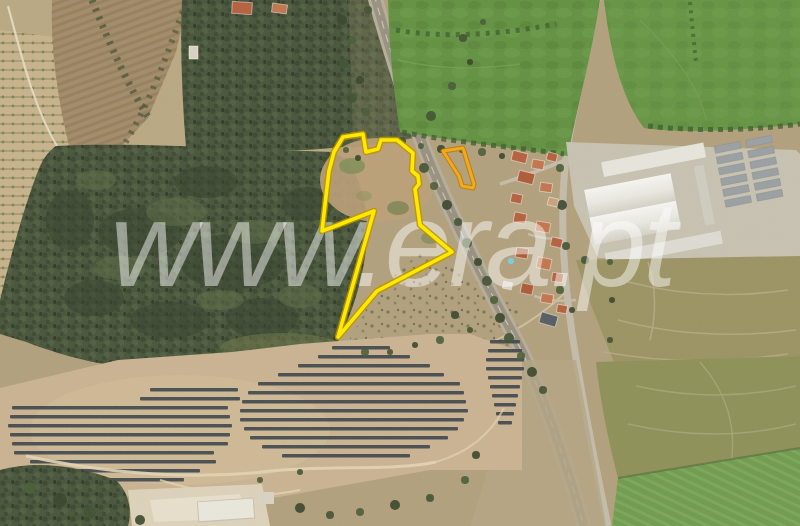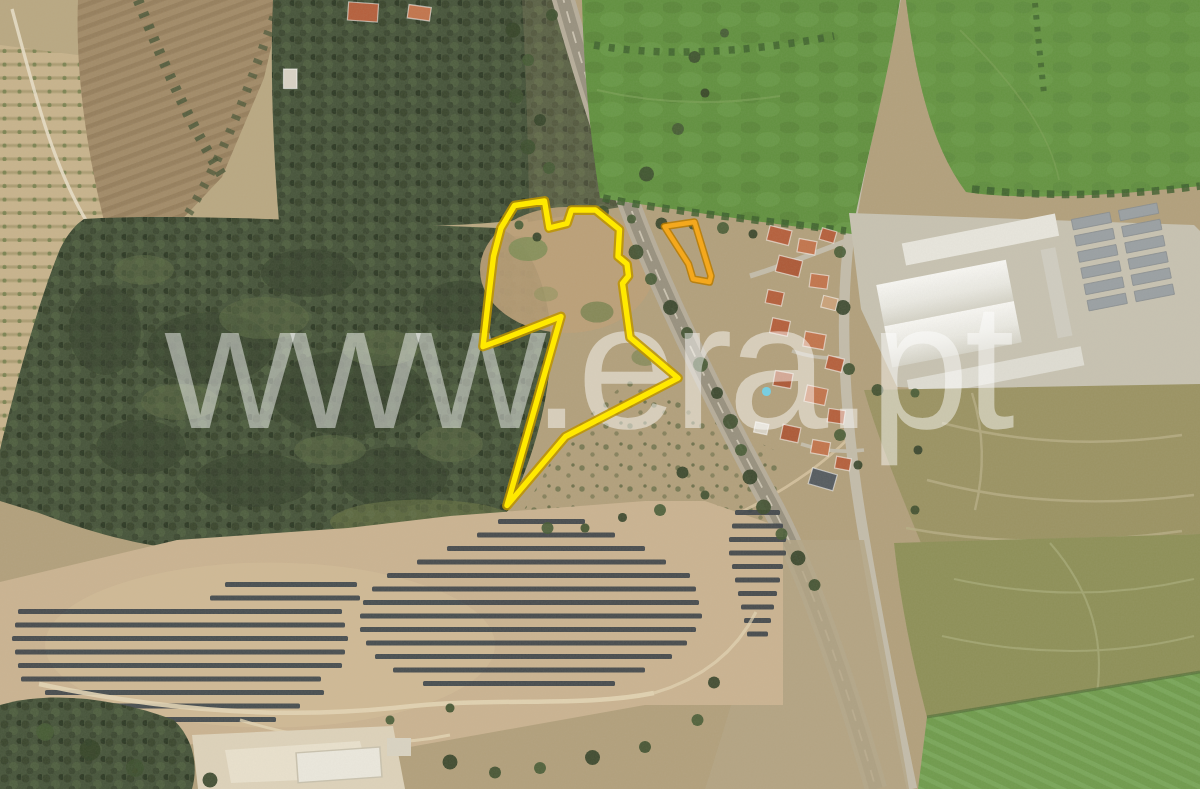--- a/index.html
+++ b/index.html
@@ -3,21 +3,21 @@
 <meta charset="utf-8">
 <style>
   html,body{margin:0;padding:0;background:#222;}
   .stage{position:relative;width:800px;height:526px;overflow:hidden;font-family:"Liberation Sans",sans-serif;}
   .stage svg{position:absolute;left:0;top:0;}
   .watermark{
     position:absolute;left:110px;top:184px;
     font-family:"Liberation Sans","DejaVu Sans",sans-serif;
     font-size:120px;font-weight:400;letter-spacing:-3px;line-height:1;
     color:rgba(255,255,255,0.47);
-    white-space:nowrap;pointer-events:none;user-select:none;
+    white-space:nowrap;pointer-events:none;user-select:none;font-style:italic;
   }
 </style>
 </head>
 <body>
 
 <div class="stage">
 
   <svg width="800" height="526" viewBox="0 0 800 526">
     <defs>
       <filter id="fSoft" x="-2%" y="-2%" width="104%" height="104%">

